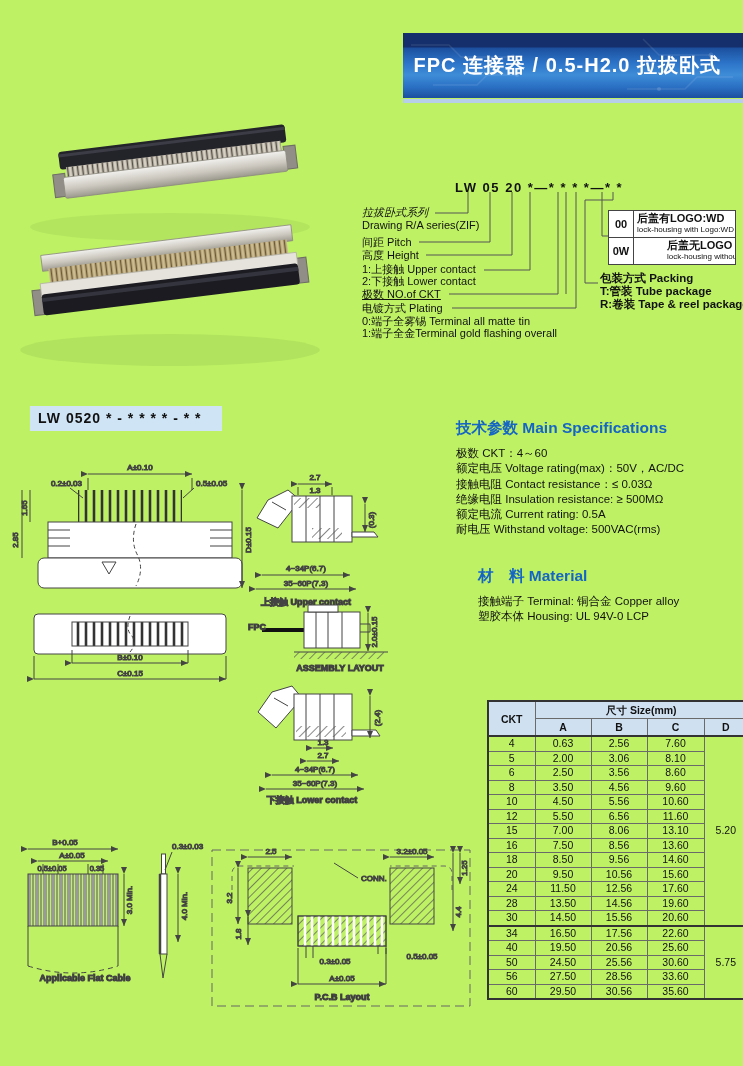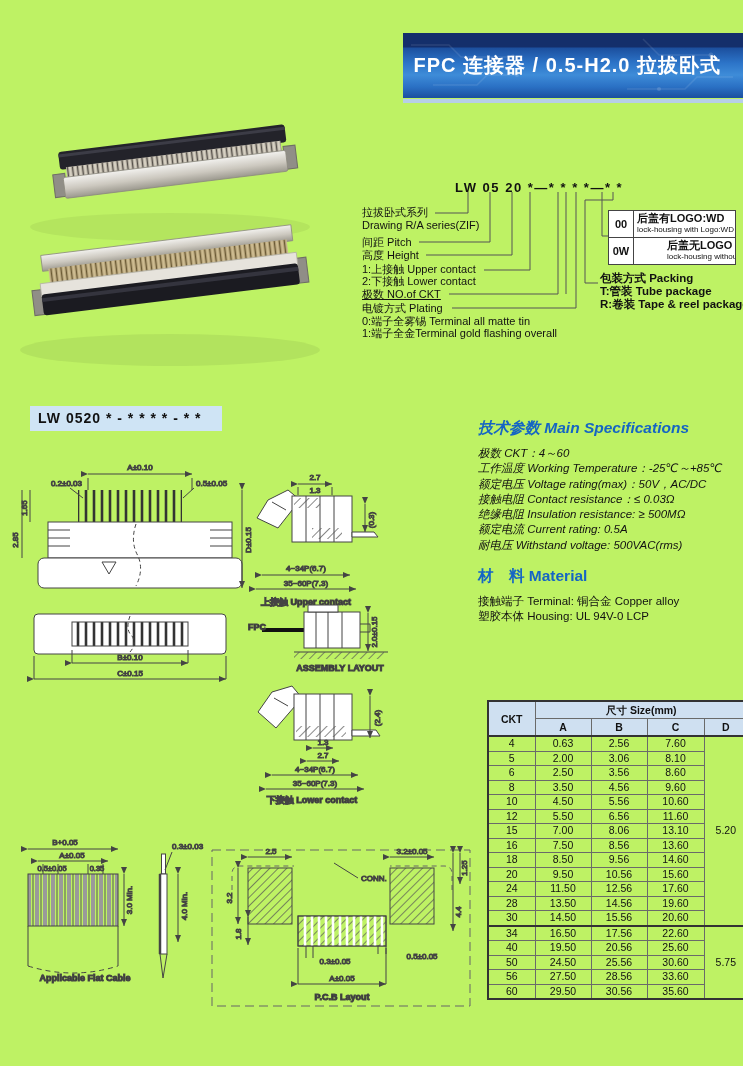--- a/index.html
+++ b/index.html
@@ -28,21 +28,21 @@
   .lb-zh{font-size:11px;font-weight:bold;line-height:13px;white-space:nowrap;}
   .lb-en{font-size:8px;line-height:9px;white-space:nowrap;}
   .packing{position:absolute;left:245px;top:97px;font-size:11.5px;font-weight:bold;line-height:13px;white-space:nowrap;}
 
   
   .series{position:absolute;left:30px;top:406px;width:192px;height:25px;background:#cfe4f5;
     font-size:14px;font-weight:bold;letter-spacing:1px;line-height:25px;padding-left:8px;box-sizing:border-box;white-space:nowrap;}
 
   
   .sec-title{color:#1565c4;font-size:15.5px;font-weight:bold;margin-bottom:7px;white-space:nowrap;}
-  .specs{position:absolute;left:478px;top:418px;width:264px;font-style:italic;}
+  .specs{position:absolute;left:456px;top:418px;width:264px;}
   .material{position:absolute;left:478px;top:566px;width:264px;}
   .spec-item{font-size:11.5px;line-height:15.3px;white-space:nowrap;}
 
   
   .size-table{position:absolute;left:487px;top:700px;width:260px;border-collapse:collapse;
     table-layout:fixed;font-size:10.5px;text-align:center;color:#111;border:2px solid #333;}
   .size-table th,.size-table td{border:1px solid #6a6a6a;padding:0;line-height:13.5px;height:13.5px;font-weight:normal;}
   .size-table thead th{background:#cfe0f1;font-weight:bold;line-height:16px;height:16px;}
   .size-table thead{border-bottom:2px solid #333;}
   .size-table tr.group-start td{border-top:2px solid #333;}
@@ -121,21 +121,21 @@
         <path d="M135,17 V67 H64"></path>
         <path d="M157,17 V80 H71"></path>
         <path d="M175,17 V95 H129"></path>
         <path d="M203,17 V119 H94 M211,17 V119"></path>
         <path d="M221,17 V133 H97"></path>
         <path d="M247,17 V61 H253"></path>
         <path d="M258,17 V25 H230 V108 H243"></path>
       </g>
     </svg>
     <div class="pn-code">LW 05 20 *—* * * *—* *</div>
-    <div class="pn-label" style="left:7px;top:31px;">拉拔卧式系列</div>
+    <div class="pn-label" style="left:7px;top:31px;font-style:italic;">拉拔卧式系列</div>
     <div class="pn-label" style="left:7px;top:44px;">Drawing R/A series(ZIF)</div>
     <div class="pn-label" style="left:7px;top:61px;">间距 Pitch</div>
     <div class="pn-label" style="left:7px;top:74px;">高度 Height</div>
     <div class="pn-label" style="left:7px;top:88px;">1:上接触 Upper contact</div>
     <div class="pn-label" style="left:7px;top:100px;">2:下接触 Lower contact</div>
     <div class="pn-label" style="left:7px;top:113px;text-decoration:underline;">极数 NO.of CKT</div>
     <div class="pn-label" style="left:7px;top:127px;text-align:center;">电镀方式 Plating</div>
     <div class="pn-label" style="left:7px;top:140px;">0:端子全雾锡 Terminal all matte tin</div>
     <div class="pn-label" style="left:7px;top:152px;">1:端子全金Terminal gold flashing overall</div>
 
@@ -161,21 +161,20 @@
       <div>T:管装 Tube package</div>
       <div>R:卷装 Tape &amp; reel package</div>
     </div>
   </div>
 
   <div class="series">LW 0520 * - * * * * - * *</div>
 
   <div class="specs">
     <div class="sec-title">技术参数 Main Specifications</div>
     <div class="spec-item">极数 CKT：4～60</div>
-    <div class="spec-item">工作温度 Working Temperature：-25℃～+85℃</div>
     <div class="spec-item">额定电压 Voltage rating(max)：50V，AC/DC</div>
     <div class="spec-item">接触电阻 Contact resistance：≤ 0.03Ω</div>
     <div class="spec-item">绝缘电阻 Insulation resistance: ≥ 500MΩ</div>
     <div class="spec-item">额定电流 Current rating: 0.5A</div>
     <div class="spec-item">耐电压 Withstand voltage: 500VAC(rms)</div>
   </div>
 
   <div class="material">
     <div class="sec-title">材　料 Material</div>
     <div class="spec-item">接触端子 Terminal: 铜合金 Copper alloy</div>

